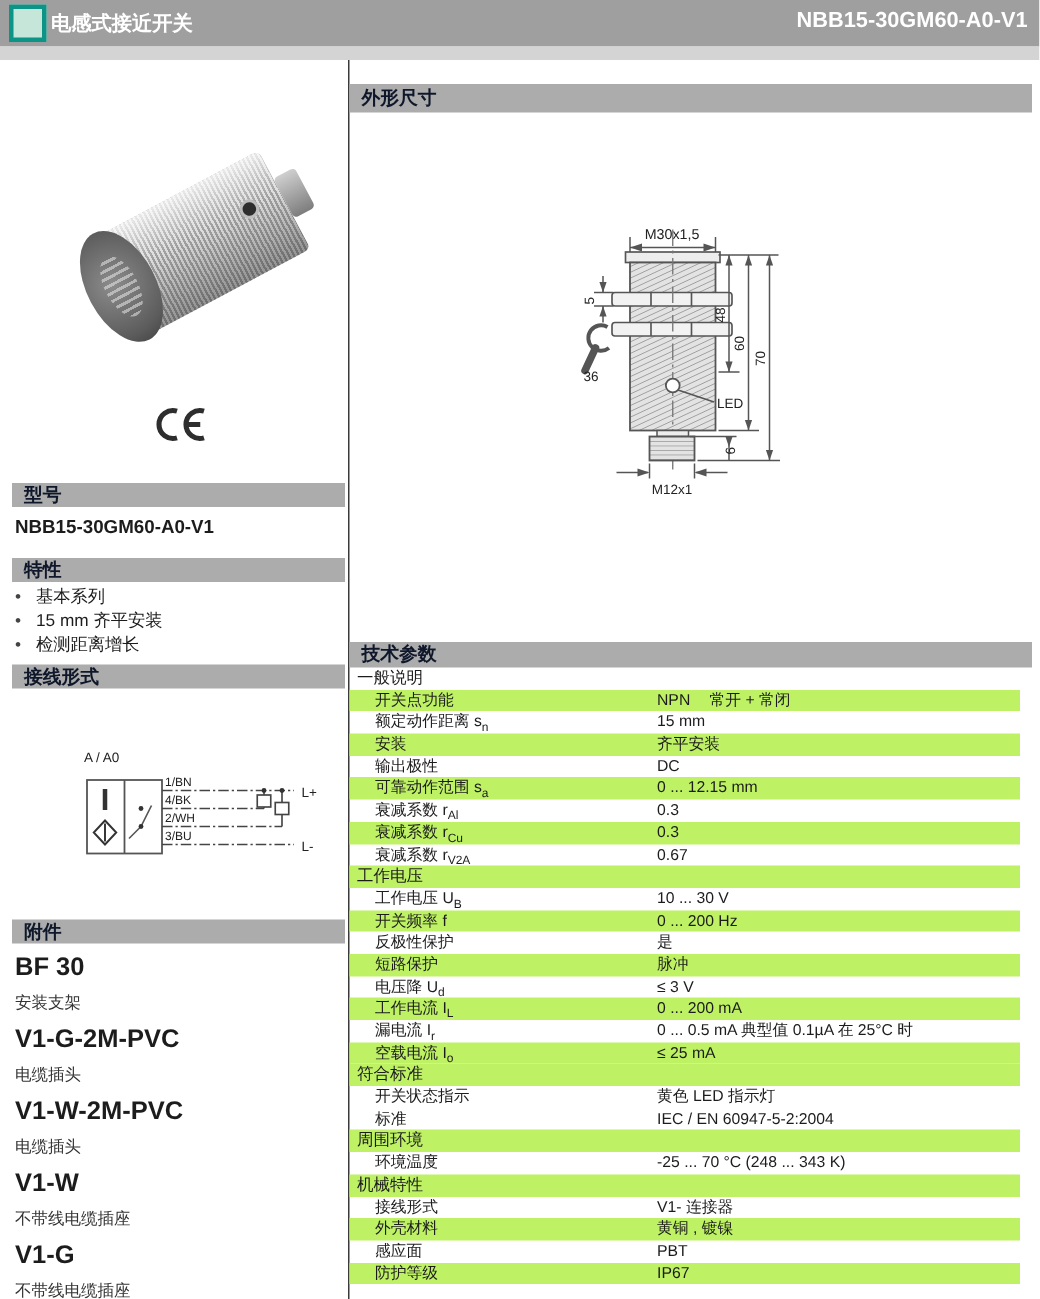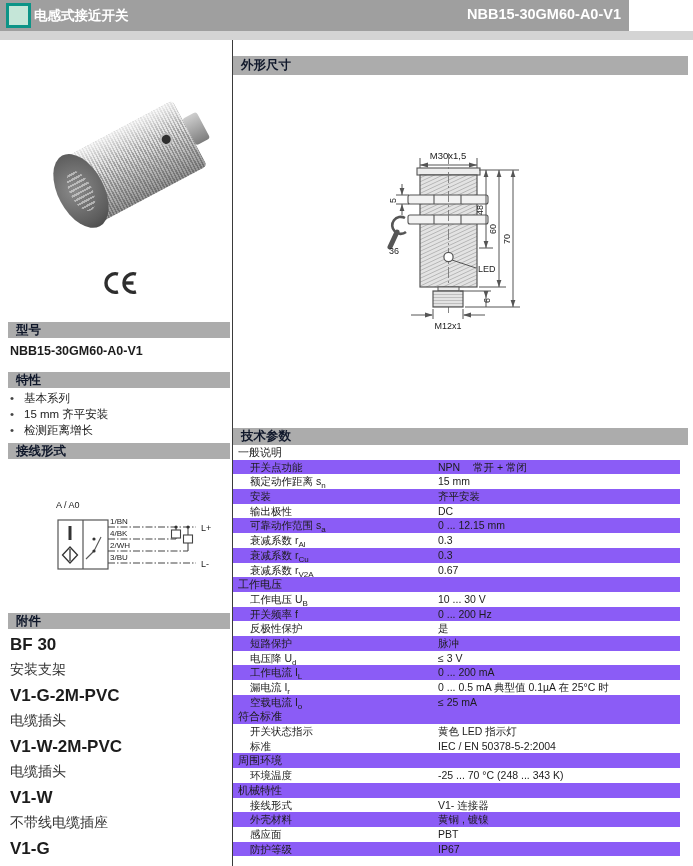--- a/index.html
+++ b/index.html
@@ -1,19 +1,19 @@
 <!DOCTYPE html>
 <html><head>
 <meta charset="utf-8">
 <style>
   html,body{margin:0;padding:0;}
   body{width:693px;height:866px;position:relative;background:#fff;
        font-family:"Liberation Sans","DejaVu Sans",sans-serif;color:#1c1c1c;overflow:hidden;}
   
-  .topbar{position:absolute;left:0;top:0;width:629px;height:31px;background:#9f9f9f;}
+  .topbar{position:absolute;left:0;top:0;width:693px;height:31px;background:#9f9f9f;}
   .topbar .brandbox{position:absolute;left:6px;top:3px;width:19px;height:19px;
         border:3px solid #0c9487;background:#c5e6d8;}
   .topbar .t-left{position:absolute;left:34px;top:7px;font-size:13.5px;font-weight:bold;color:#fff;}
   .topbar .t-right{position:absolute;right:8px;top:6px;font-size:14.5px;font-weight:bold;color:#fff;}
   .topstrip{position:absolute;left:0;top:31px;width:693px;height:9px;background:#d4d4d4;}
   
   .leftcol{position:absolute;left:8px;top:40px;width:220px;height:628px;}
   .divider{position:absolute;left:232px;top:40px;width:1px;height:826px;background:#3a3a3a;}
   .rightcol{position:absolute;left:233px;top:40px;width:453px;height:826px;}
   
@@ -39,25 +39,25 @@
   
   .ce{position:absolute;left:95px;top:230px;}
   
   .modeltxt{position:absolute;left:2px;top:304px;font-size:12.5px;font-weight:bold;}
   .features{position:absolute;left:2px;top:350px;font-size:11.5px;}
   .features .fi{height:16px;line-height:16px;}
   .features .bullet{display:inline-block;width:14px;color:#444;}
   
   .acc{position:absolute;left:2px;top:595px;width:214px;}
   .acc-name{font-weight:bold;font-size:17px;margin:0 0 6px 0;}
-  .acc-desc{font-size:14px;color:#333;margin:0 0 7px 0;}
+  .acc-desc{font-size:11px;color:#333;margin:0 0 7px 0;}
   
   .ttable{position:absolute;left:0;top:405px;width:453px;}
   .trow{position:relative;height:14.7px;line-height:14.7px;font-size:10.5px;width:447px;}
-  .trow.alt{background:#8b5cf6;}
+  .trow.alt{background:#bef264;}
   .tl{position:absolute;left:17px;white-space:nowrap;}
   .tg{position:absolute;left:5px;font-weight:normal;font-size:11px;}
   .tv{position:absolute;left:205px;white-space:nowrap;}
   .tv2{position:absolute;left:240px;white-space:nowrap;}
   sub.ts{font-size:8px;}
   svg text{font-family:"Liberation Sans","DejaVu Sans",sans-serif;}
 </style>
 </head>
 <body>
 
@@ -333,21 +333,21 @@
       </div>
     <div class="trow alt">
         <span class="tg">符合标准</span>
       </div>
     <div class="trow">
         <span class="tl"><span>开关状态指示</span></span>
         <span class="tv">黄色 LED 指示灯</span>
       </div>
     <div class="trow">
         <span class="tl"><span>标准</span></span>
-        <span class="tv">IEC / EN 50378-5-2:2004</span>
+        <span class="tv">IEC / EN 60947-5-2:2004</span>
       </div>
     <div class="trow alt">
         <span class="tg">周围环境</span>
       </div>
     <div class="trow">
         <span class="tl"><span>环境温度</span></span>
         <span class="tv">-25 ... 70 °C (248 ... 343 K)</span>
       </div>
     <div class="trow alt">
         <span class="tg">机械特性</span>

